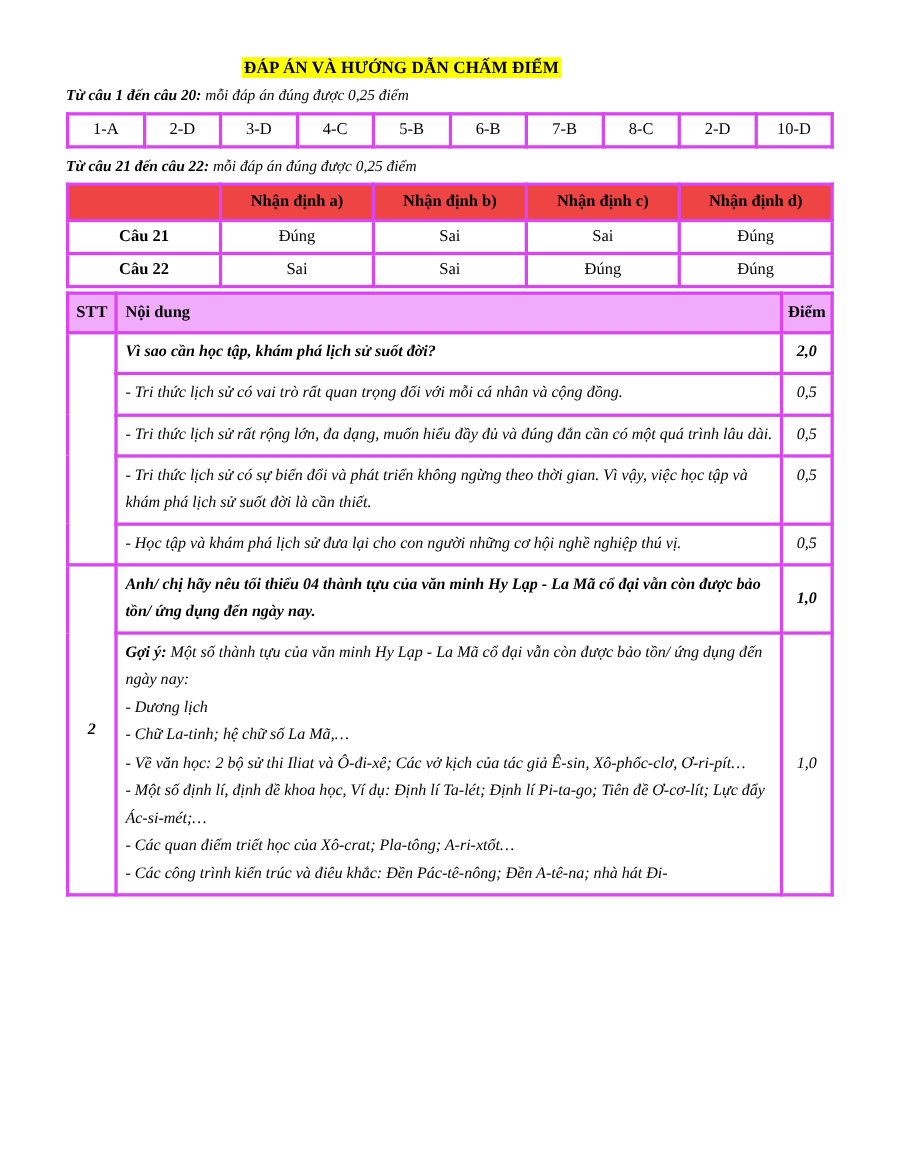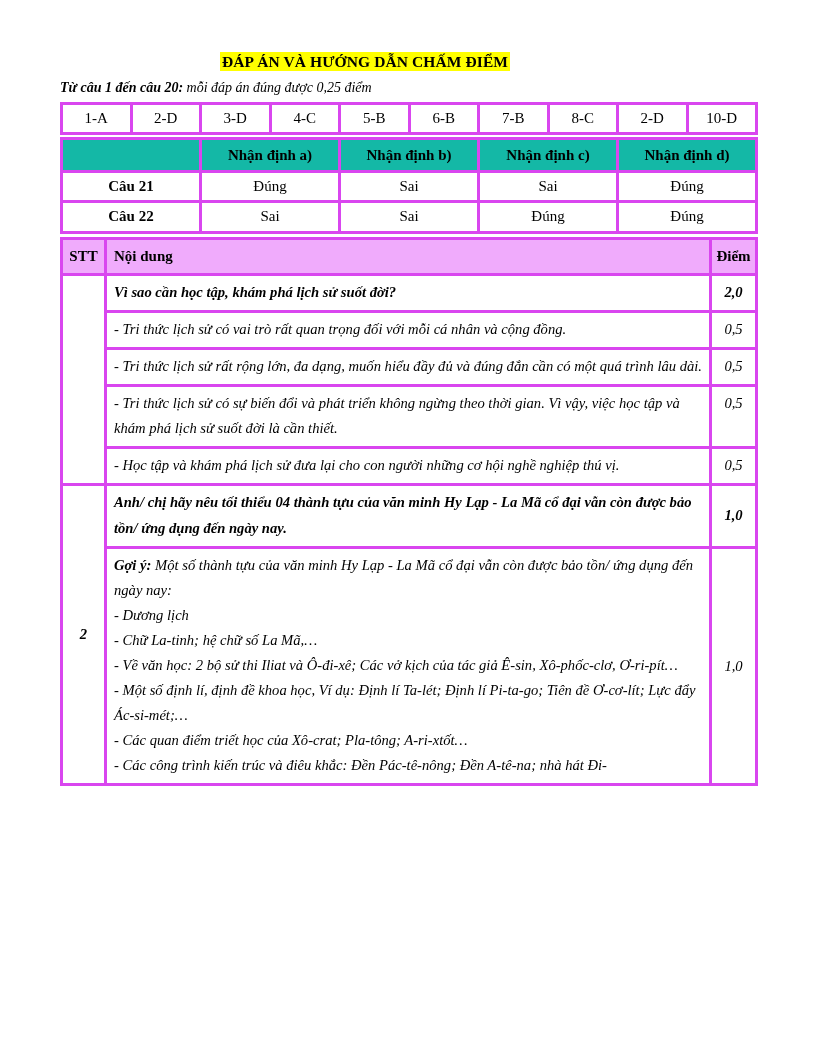--- a/index.html
+++ b/index.html
@@ -66,21 +66,21 @@
   .answers-grid td {
     text-align: center;
     height: 30px;
     padding: 2px 1px;
     font-size: 15px;
   }
 
   
   .judge-table { margin-top: 2px; }
   .judge-table th {
-    background: #14b8a6;
+    background: #ef4444;
     font-weight: bold;
     text-align: center;
     height: 33px;
     padding: 3px 2px;
     font-size: 15px;
   }
   .judge-table td {
     text-align: center;
     height: 30px;
     padding: 2px 2px;
@@ -148,20 +148,23 @@
         <td>5-B</td>
         <td>6-B</td>
         <td>7-B</td>
         <td>8-C</td>
         <td>2-D</td>
         <td>10-D</td>
       </tr>
     </tbody>
   </table>
 
+  <div class="sub-note">
+    <b>Từ câu 21 đến câu 22:</b><span> mỗi đáp án đúng được 0,25 điểm</span>
+  </div>
 
   <table class="judge-table">
     <thead>
       <tr>
         <th></th>
         <th>Nhận định a)</th>
         <th>Nhận định b)</th>
         <th>Nhận định c)</th>
         <th>Nhận định d)</th>
       </tr>

